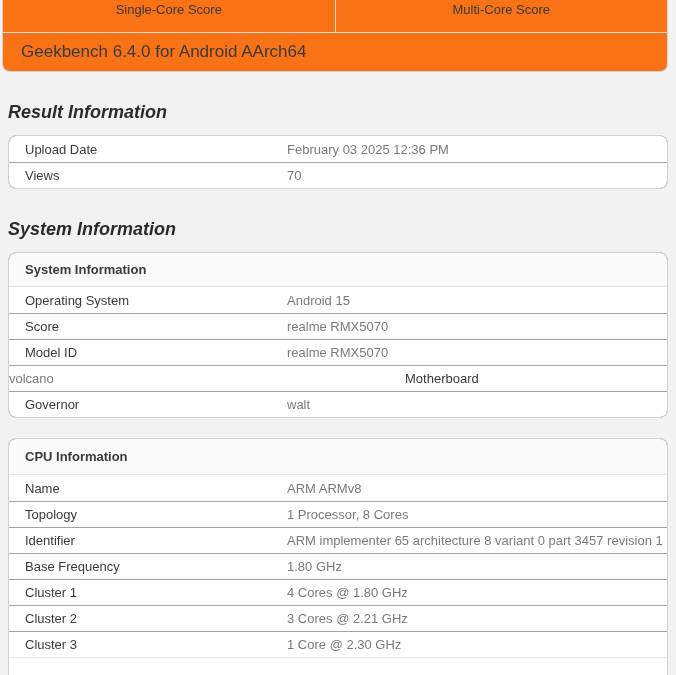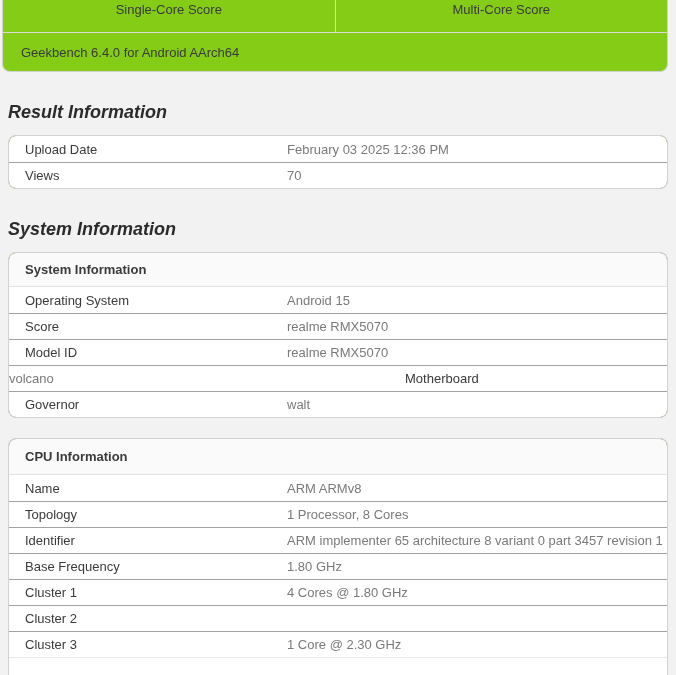--- a/index.html
+++ b/index.html
@@ -9,34 +9,34 @@
     width:676px; height:675px;
     overflow:hidden;
     background:#f2f2f2;
     font-family:"Liberation Sans", sans-serif;
     -webkit-font-smoothing:antialiased;
   }
   
   .score-card {
     margin-left:2px;
     width:666px;
-    background:#84cc16;
+    background:#f97316;
     border:1px solid #d2d2d2;
     border-top:none;
     border-radius:0 0 8px 8px;
   }
   .score-head { display:flex; height:33px; border-bottom:1px solid #dadada; }
   .score-col {
     flex:1; text-align:center; padding-top:2px;
     font-size:13px; line-height:15px; color:#3a3a3a;
   }
   .score-col.first { border-right:1px solid #dadada; }
   .score-foot {
     height:38px; display:flex; align-items:center;
-    padding-left:18px; font-size:13px; color:#3a3a3a;
+    padding-left:18px; font-size:17px; color:#3a3a3a;
   }
   
   .section-heading {
     margin:30px 0 12px 8px;
     font-size:18px; line-height:21px;
     font-weight:bold; color:#2b2b2b;font-style:italic;
   }
   
   .card {
     margin-left:8px;
@@ -131,20 +131,21 @@
     <div class="row">
       <div class="cell label">Base Frequency</div>
       <div class="cell value">1.80 GHz</div>
     </div>
     <div class="row">
       <div class="cell label">Cluster 1</div>
       <div class="cell value">4 Cores @ 1.80 GHz</div>
     </div>
     <div class="row">
       <div class="cell label">Cluster 2</div>
+      <div class="cell value">3 Cores @ 2.21 GHz</div>
     </div>
     <div class="row">
       <div class="cell label">Cluster 3</div>
       <div class="cell value">1 Core @ 2.30 GHz</div>
     </div>
 
     <div class="row stub"></div>
   </div>
 
 </div>

